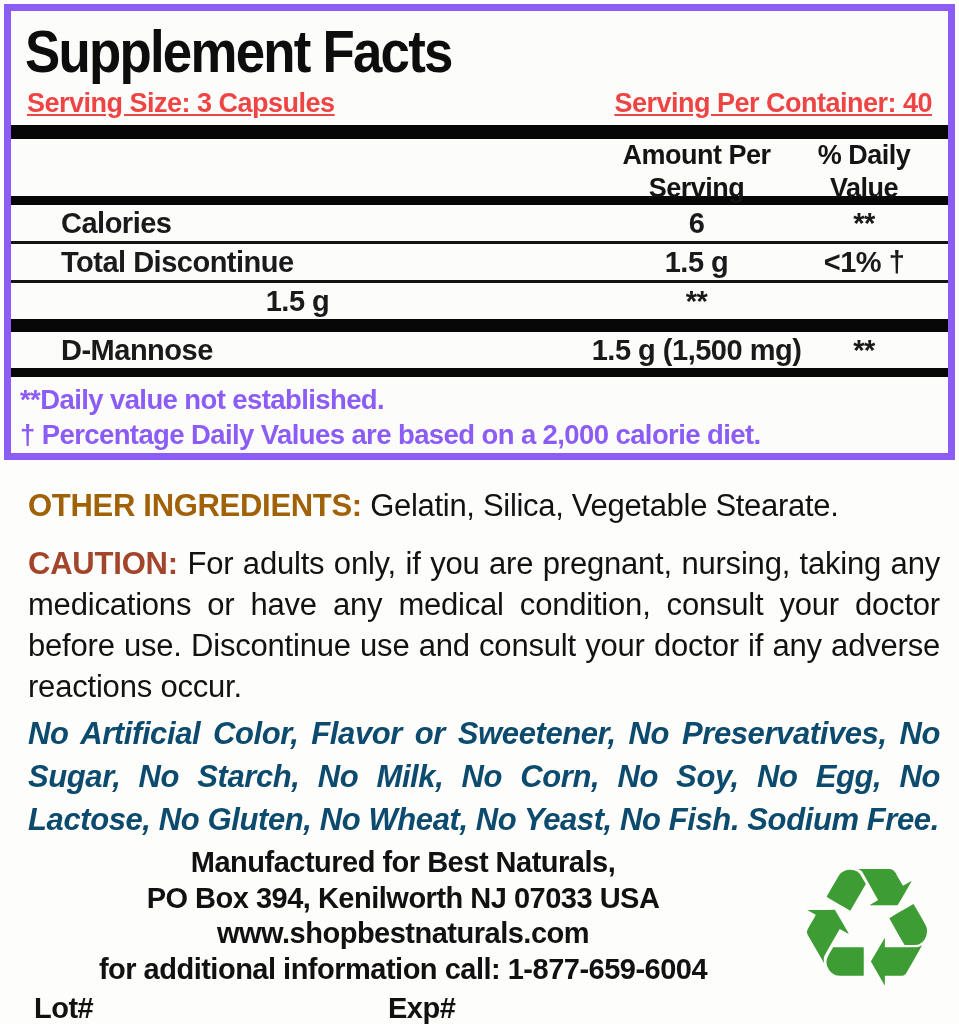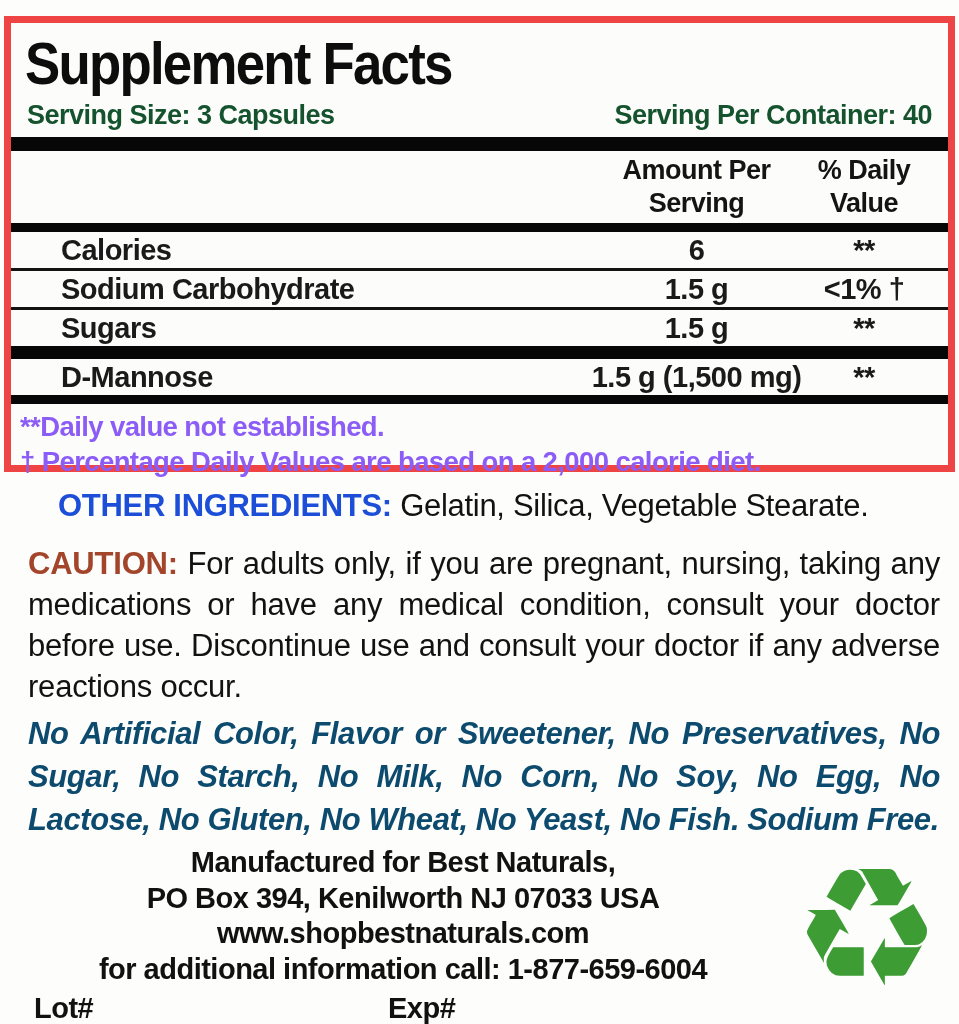--- a/index.html
+++ b/index.html
@@ -2,39 +2,39 @@
 <html><head>
 <meta charset="utf-8">
 <style>
   html,body{margin:0;padding:0;}
   body{
     width:959px;height:1024px;background:#fdfdfc;position:relative;
     font-family:"Liberation Sans", sans-serif;color:#121212;overflow:hidden;
   }
   
   .facts-box{
-    position:absolute;left:4px;top:16px;width:937px;height:442px;
-    border:7px solid #ef4444;background:#fcfcfb;padding:0;
+    position:absolute;left:4px;top:4px;width:937px;height:442px;
+    border:7px solid #8b5cf6;background:#fcfcfb;padding:0;
   }
   .facts-title{
     margin:6px 0 0 14px;font-size:60px;font-weight:bold;letter-spacing:-2px;
     transform:scaleX(0.88);transform-origin:left center;white-space:nowrap;color:#0d0d0d;
   }
   .serving-row{
     display:flex;justify-content:space-between;align-items:flex-end;
     padding:2px 16px 6px 16px;font-size:27px;font-weight:bold;
-    letter-spacing:-0.5px;color:#14532d;
+    letter-spacing:-0.5px;color:#ef4444;text-decoration:underline;
   }
   .bar{background:#070707;width:100%;}
   .bar-xl{height:14px;}
   .bar-lg{height:13px;}
   .bar-md{height:9px;}
   .col-header-row{
     display:grid;grid-template-columns:1fr 225px 110px;padding-right:29px;
-    align-items:center;height:72px;
+    align-items:center;height:57px;
   }
   .col-header{
     text-align:center;font-size:27px;font-weight:bold;line-height:33px;
     white-space:pre-line;letter-spacing:-0.5px;color:#141414;
   }
   .fact-row{
     display:grid;grid-template-columns:1fr 225px 110px;padding-right:29px;
     align-items:center;height:36px;font-size:29px;letter-spacing:-0.5px;
   }
   .fact-row .nm{padding-left:32px;font-weight:600;color:#1a1a1a;margin-left:18px;}
@@ -88,28 +88,27 @@
   <div class="bar bar-md"></div>
 
   <div class="fact-row">
     <span class="nm">Calories</span>
     <span class="amt">6</span>
     <span class="dv">**</span>
   </div>
   <div class="rule"></div>
 
   <div class="fact-row">
-    <span class="nm">Sodium Carbohydrate</span>
+    <span class="nm">Total Discontinue</span>
     <span class="amt">1.5 g</span>
     <span class="dv">&lt;1% †</span>
   </div>
   <div class="rule"></div>
 
   <div class="fact-row">
-    <span class="nm">Sugars</span>
     <span class="amt">1.5 g</span>
     <span class="dv">**</span>
   </div>
 
   <div class="bar bar-lg"></div>
 
   <div class="fact-row">
     <span class="nm">D-Mannose</span>
     <span class="amt">1.5 g (1,500 mg)</span>
     <span class="dv">**</span>
@@ -117,21 +116,21 @@
 
   <div class="bar bar-md"></div>
 
   <div class="footnotes">
     <div class="footnote">**Daily value not established.</div>
     <div class="footnote">† Percentage Daily Values are based on a 2,000 calorie diet.</div>
   </div>
 </div>
 
 <div class="section oi">
-  <span class="accent brown-text" style="color: #1d4ed8; margin-left: 30px;">OTHER INGREDIENTS:</span><span> Gelatin, Silica, Vegetable Stearate.</span>
+  <span class="accent brown-text" style="color: #a16207;">OTHER INGREDIENTS:</span><span> Gelatin, Silica, Vegetable Stearate.</span>
 </div>
 
 <div class="section caution">
   <span class="accent brown-text" style="color: rgb(163, 69, 42);">CAUTION:</span><span> For adults only, if you are pregnant, nursing, taking any medications or have any medical condition, consult your doctor before use. Discontinue use and consult your doctor if any adverse reactions occur.</span>
 </div>
 
 <div class="section claims brown-text" style="color: #0c4a6e;">No Artificial Color, Flavor or Sweetener, No Preservatives, No Sugar, No Starch, No Milk, No Corn, No Soy, No Egg, No Lactose, No Gluten, No Wheat, No Yeast, No Fish. Sodium Free.</div>
 
 <div class="manufacturer">
   <div>Manufactured for Best Naturals,</div>

